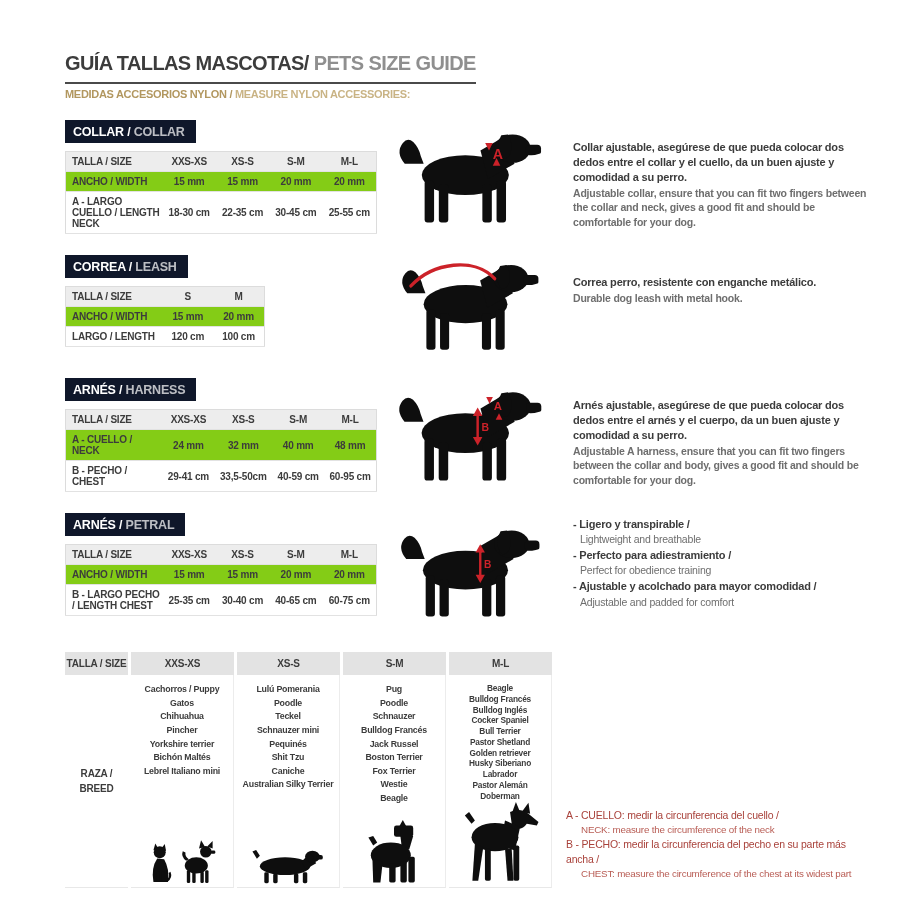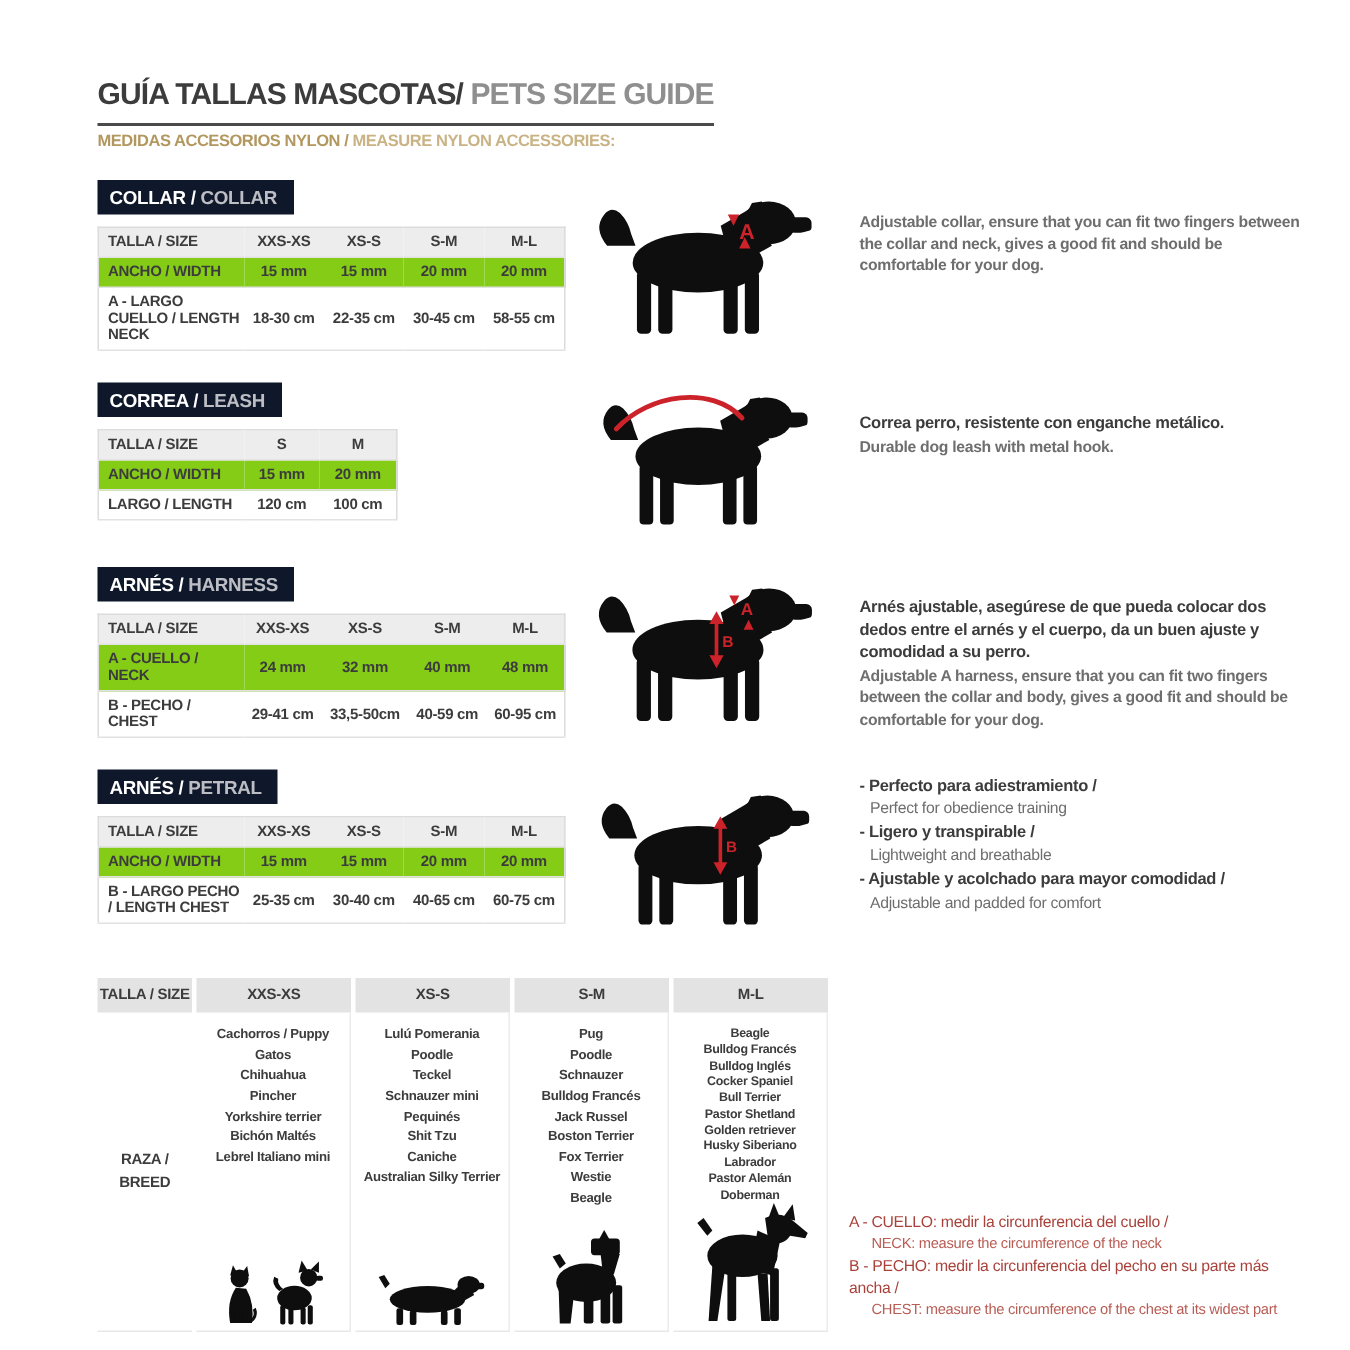--- a/index.html
+++ b/index.html
@@ -115,36 +115,37 @@
             <td>15 mm</td>
             <td>15 mm</td>
             <td>20 mm</td>
             <td>20 mm</td>
           </tr>
           <tr>
             <td class="lbl">A - LARGO CUELLO / LENGTH NECK</td>
             <td>18-30 cm</td>
             <td>22-35 cm</td>
             <td>30-45 cm</td>
-            <td>58-55 cm</td>
+            <td>25-55 cm</td>
           </tr>
         </tbody>
           </table>
       </div>
       <div class="sec-mid">
         <svg width="152" height="106" viewBox="0 0 160 112">
           <use href="#dog-base"></use>
           <g fill="#cc2229" font-family="Liberation Sans, sans-serif">
             <polygon points="95,20 103,20 99,28"></polygon>
             <text x="103" y="37" font-size="15" font-weight="bold">A</text>
             <polygon points="103,44 111,44 107,36"></polygon>
           </g>
         </svg>
       </div>
       <div class="sec-right">
+        <p class="des">Collar ajustable, asegúrese de que pueda colocar dos dedos entre el collar y el cuello, da un buen ajuste y comodidad a su perro.</p>
         <p class="den">Adjustable collar, ensure that you can fit two fingers between the collar and neck, gives a good fit and should be comfortable for your dog.</p>
       </div>
     </section>
 
     <section class="sec">
       <div class="sec-left">
         <div class="badge"><span>CORREA / </span><span class="b-en">LEASH</span></div>
         <table class="sizes narrow">
           <tbody>
               <tr class="thead">
@@ -261,26 +262,26 @@
           <g fill="#cc2229" font-family="Liberation Sans, sans-serif">
             <line x1="90" y1="32" x2="90" y2="62" stroke="#cc2229" stroke-width="2.6"></line>
             <polygon points="85,35 95,35 90,26"></polygon>
             <polygon points="85,59 95,59 90,68"></polygon>
             <text x="94" y="52" font-size="11" font-weight="bold">B</text>
           </g>
         </svg>
       </div>
       <div class="sec-right bullets">
         <div>
+          <div class="bullet-es">- Ligero y transpirable /</div>
+          <div class="bullet-en">Lightweight and breathable</div>
+        </div>
+        <div>
           <div class="bullet-es">- Perfecto para adiestramiento /</div>
           <div class="bullet-en">Perfect for obedience training</div>
-        </div>
-        <div>
-          <div class="bullet-es">- Ligero y transpirable /</div>
-          <div class="bullet-en">Lightweight and breathable</div>
         </div>
         <div>
           <div class="bullet-es">- Ajustable y acolchado para mayor comodidad /</div>
           <div class="bullet-en">Adjustable and padded for comfort</div>
         </div>
       </div>
     </section>
   </div>
 
   

